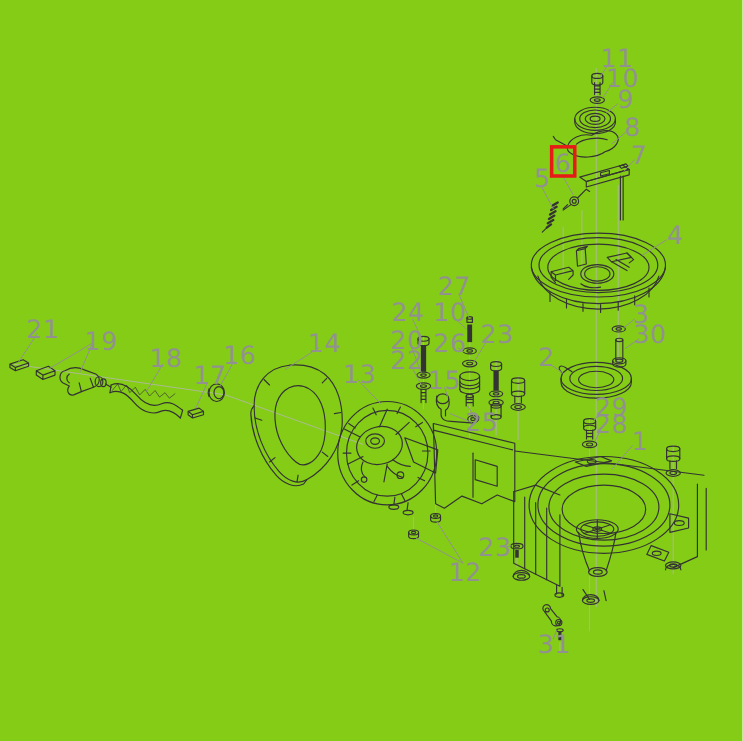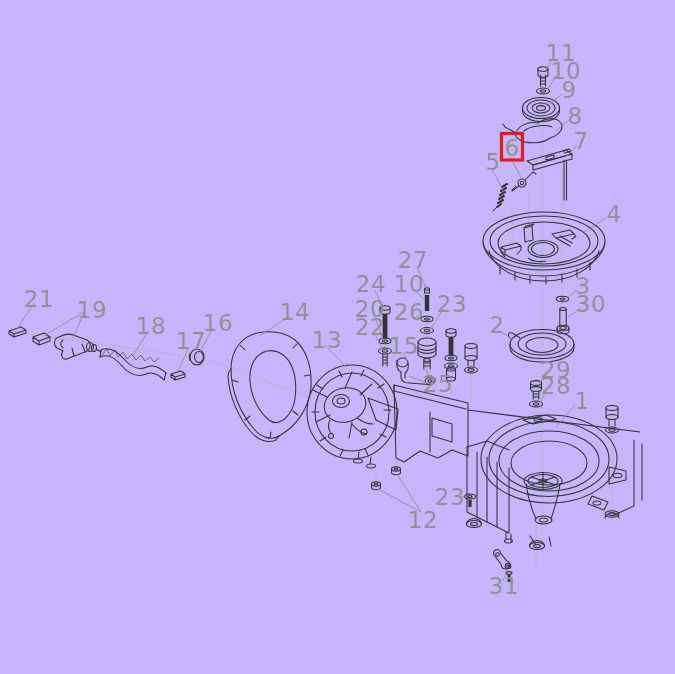--- a/index.html
+++ b/index.html
@@ -1,16 +1,16 @@
 <!DOCTYPE html>
 <html><head>
 <meta charset="utf-8">
 <style>
   html,body{margin:0;padding:0;background:#ffffff;}
-  .stage{position:relative;width:675px;height:674px;background:#c4b5fd;overflow:hidden;}
+  .stage{position:relative;width:675px;height:674px;background:#84cc16;overflow:hidden;}
   svg{display:block;}
   .callout{font-family:"DejaVu Sans",sans-serif;font-size:23px;fill:#919191;letter-spacing:.5px;}
   .art{stroke:#333333;fill:none;stroke-width:1.05;stroke-linecap:round;stroke-linejoin:round;}
   .art .solid{fill:#333333;stroke:none;}
   .lead{stroke:#919191;fill:none;stroke-width:.9;}
   .cl{stroke:#b6b6b6;fill:none;stroke-width:.7;}
 </style>
 </head>
 <body>
 

